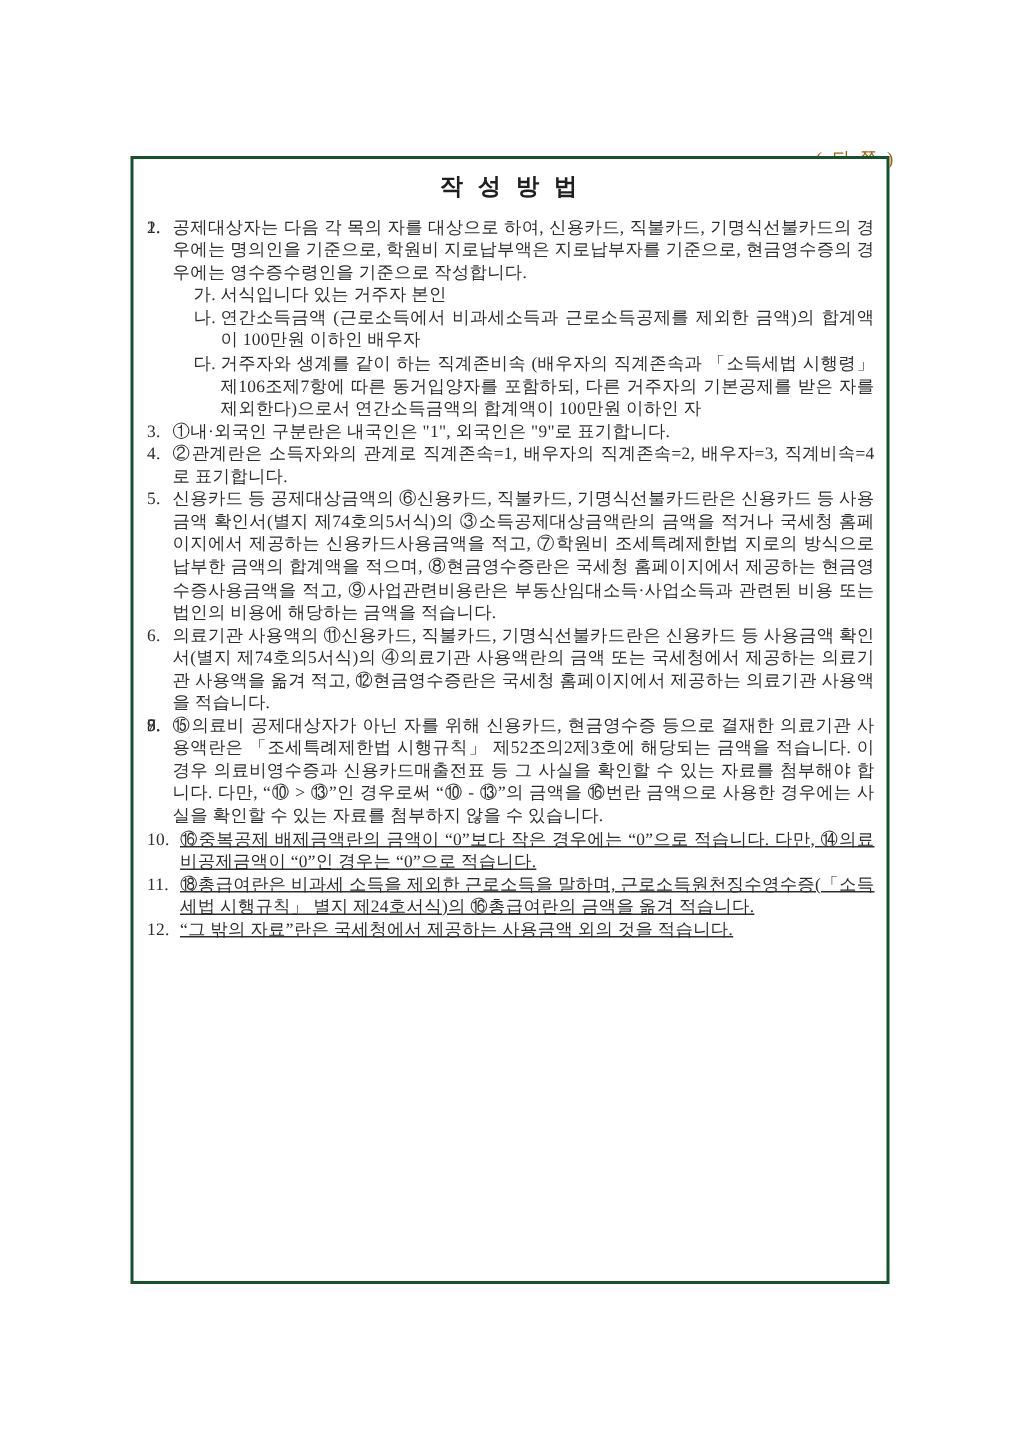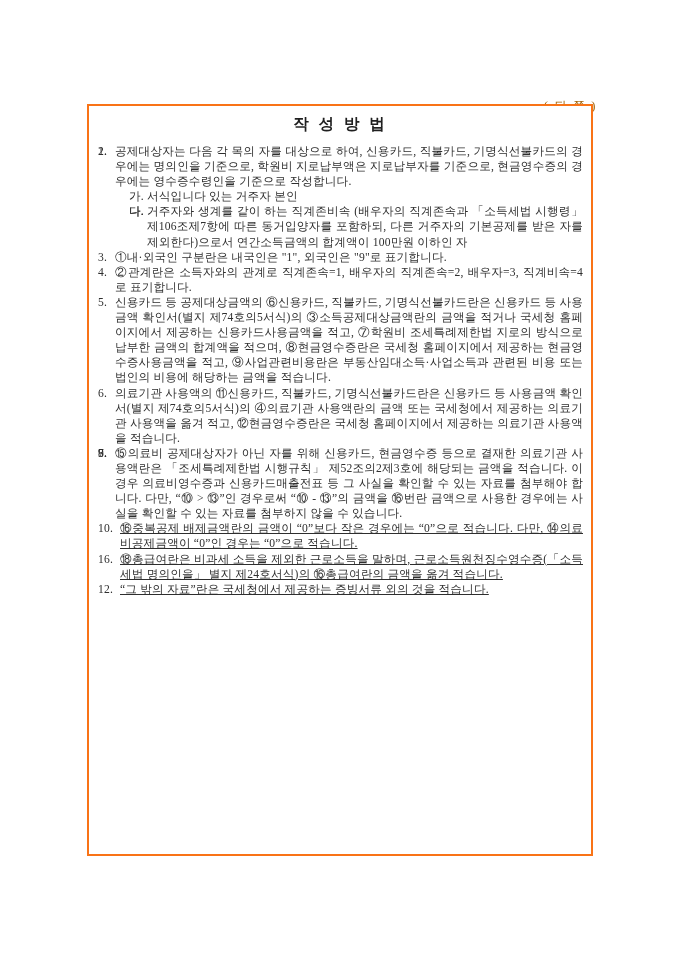--- a/index.html
+++ b/index.html
@@ -26,21 +26,21 @@
     white-space: pre;
     text-align: center;
   }
   .instruction-box {
     position: absolute;
     left: 87px;
     top: 104px;
     width: 506px;
     height: 752px;
     box-sizing: border-box;
-    border: 2px solid #f97316;
+    border: 2px solid #14532d;
     padding: 5px 8px 6px 9px;
     overflow: hidden;
     background: #ffffff;
   }
   .doc-title {
     text-align: center;
     font-size: 15.5px;
     font-weight: bold;
     letter-spacing: 3px;
     color: #1f1f1f;
@@ -89,21 +89,21 @@
     <div class="item">
       <span class="num">1.</span>
     </div>
 
     <div class="item">
       <span class="num">2.</span><span class="txt">공제대상자는 다음 각 목의 자를 대상으로 하여, 신용카드, 직불카드, 기명식선불카드의 경우에는 명의인을 기준으로, 학원비 지로납부액은 지로납부자를 기준으로, 현금영수증의 경우에는 영수증수령인을 기준으로 작성합니다.</span>
       <div class="sub">
         <span class="num">가.</span><span class="txt">서식입니다 있는 거주자 본인</span>
       </div>
       <div class="sub">
-        <span class="num">나.</span>
+        <span class="num">나.</span><span class="txt">연간소득금액 (근로소득에서 비과세소득과 근로소득공제를 제외한 금액)의 합계액이 100만원 이하인 배우자</span>
       </div>
       <div class="sub">
         <span class="num">다.</span><span class="txt">거주자와 생계를 같이 하는 직계존비속 (배우자의 직계존속과 「소득세법 시행령」 제106조제7항에 따른 동거입양자를 포함하되, 다른 거주자의 기본공제를 받은 자를 제외한다)으로서 연간소득금액의 합계액이 100만원 이하인 자</span>
       </div>
     </div>
 
     <div class="item">
       <span class="num">3.</span><span class="txt">①내·외국인 구분란은 내국인은 "1", 외국인은 "9"로 표기합니다.</span>
     </div>
 
@@ -129,21 +129,21 @@
 
     <div class="item">
       <span class="num">9.</span><span class="txt">⑮의료비 공제대상자가 아닌 자를 위해 신용카드, 현금영수증 등으로 결재한 의료기관 사용액란은 「조세특례제한법 시행규칙」 제52조의2제3호에 해당되는 금액을 적습니다. 이 경우 의료비영수증과 신용카드매출전표 등 그 사실을 확인할 수 있는 자료를 첨부해야 합니다. 다만, “⑩ &gt; ⑬”인 경우로써 “⑩ - ⑬”의 금액을 ⑯번란 금액으로 사용한 경우에는 사실을 확인할 수 있는 자료를 첨부하지 않을 수 있습니다.</span>
     </div>
 
     <div class="item wide">
       <span class="num">10.</span><span class="txt">⑯중복공제 배제금액란의 금액이 “0”보다 작은 경우에는 “0”으로 적습니다. 다만, ⑭의료비공제금액이 “0”인 경우는 “0”으로 적습니다.</span>
     </div>
 
     <div class="item wide">
-      <span class="num">16.</span><span class="txt">⑱총급여란은 비과세 소득을 제외한 근로소득을 말하며, 근로소득원천징수영수증(「소득세법 명의인을」 별지 제24호서식)의 ⑯총급여란의 금액을 옮겨 적습니다.</span>
+      <span class="num">11.</span><span class="txt">⑱총급여란은 비과세 소득을 제외한 근로소득을 말하며, 근로소득원천징수영수증(「소득세법 시행규칙」 별지 제24호서식)의 ⑯총급여란의 금액을 옮겨 적습니다.</span>
     </div>
 
     <div class="item wide">
-      <span class="num">12.</span><span class="txt">“그 밖의 자료”란은 국세청에서 제공하는 증빙서류 외의 것을 적습니다.</span>
+      <span class="num">12.</span><span class="txt">“그 밖의 자료”란은 국세청에서 제공하는 사용금액 외의 것을 적습니다.</span>
     </div>
 
   </div>
 </div>
 
 </body></html>

